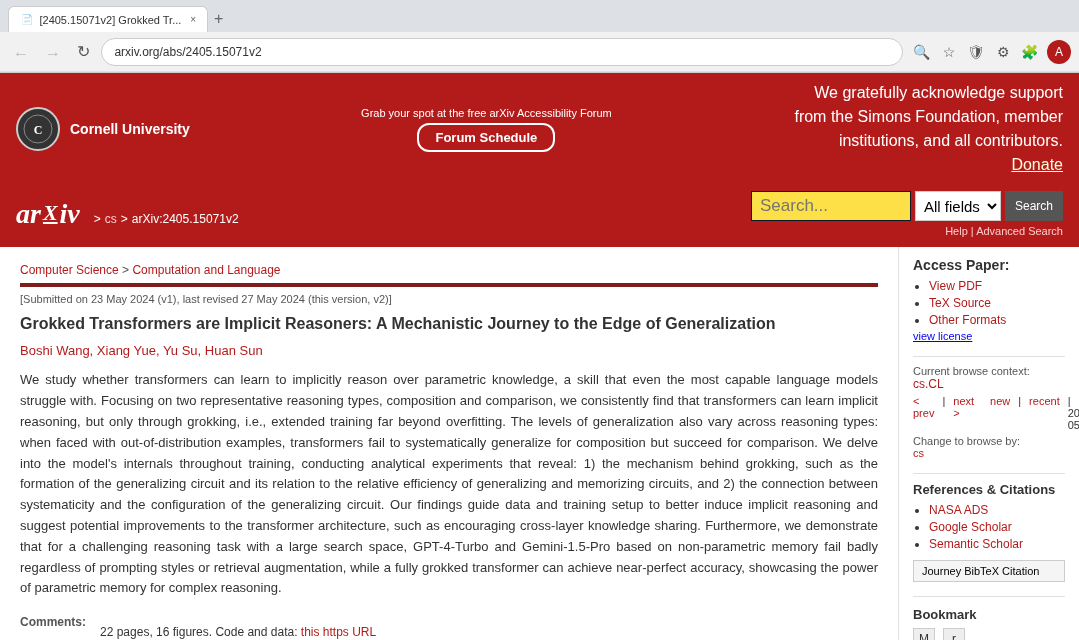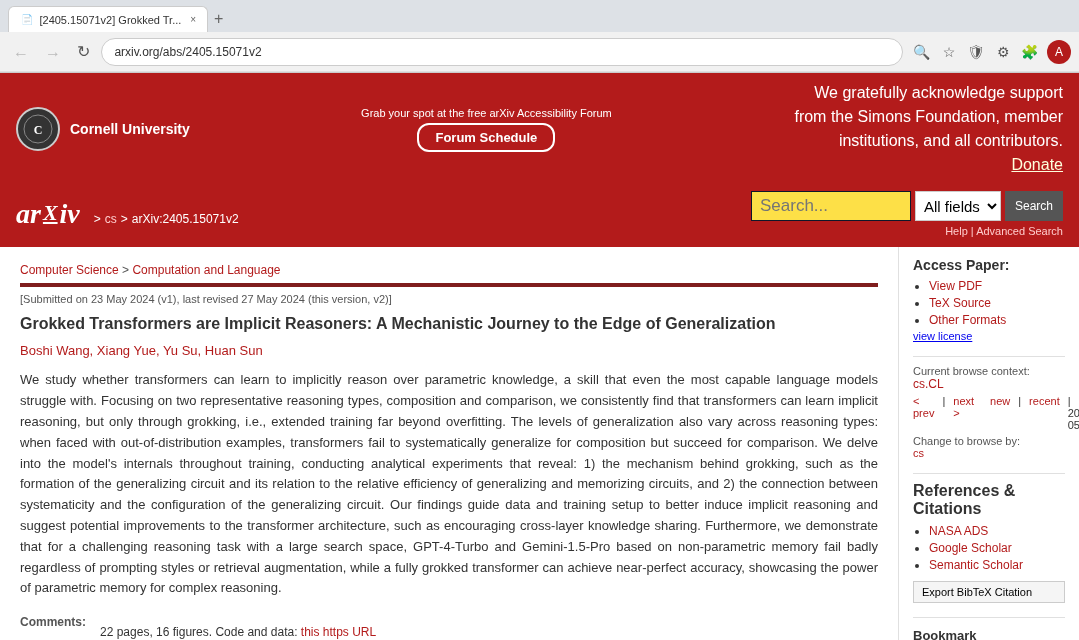--- a/index.html
+++ b/index.html
@@ -330,21 +330,21 @@
     .browse-change {
       font-size: 11px;
       color: #555;
       margin-top: 4px;
     }
     .browse-change a { color: #b31b1b; text-decoration: none; }
     .refs-section {
       font-size: 12px;
     }
     .refs-title {
-      font-size: 16px;
+      font-size: 13px;
       font-weight: bold;
       margin-bottom: 6px;
     }
     .export-btn {
       background: #f5f5f5;
       border: 1px solid #ccc;
       padding: 4px 8px;
       font-size: 11px;
       cursor: pointer;
       width: 100%;
@@ -563,21 +563,21 @@
         <li>
           <a href="#">NASA ADS</a>
         </li>
         <li>
           <a href="#">Google Scholar</a>
         </li>
         <li>
           <a href="#">Semantic Scholar</a>
         </li>
       </ul>
-      <button class="export-btn">Export BibTeX Citation</button>
+      <button class="export-btn">Journey BibTeX Citation</button>
     </div>
 
     <hr class="divider">
 
     <div class="bookmark-section">
       <div class="bookmark-title">Bookmark</div>
       <div class="bookmark-icons">
         <div class="bookmark-icon" title="Mendeley">M</div>
         <div class="bookmark-icon" title="Reddit">r</div>
       </div>

